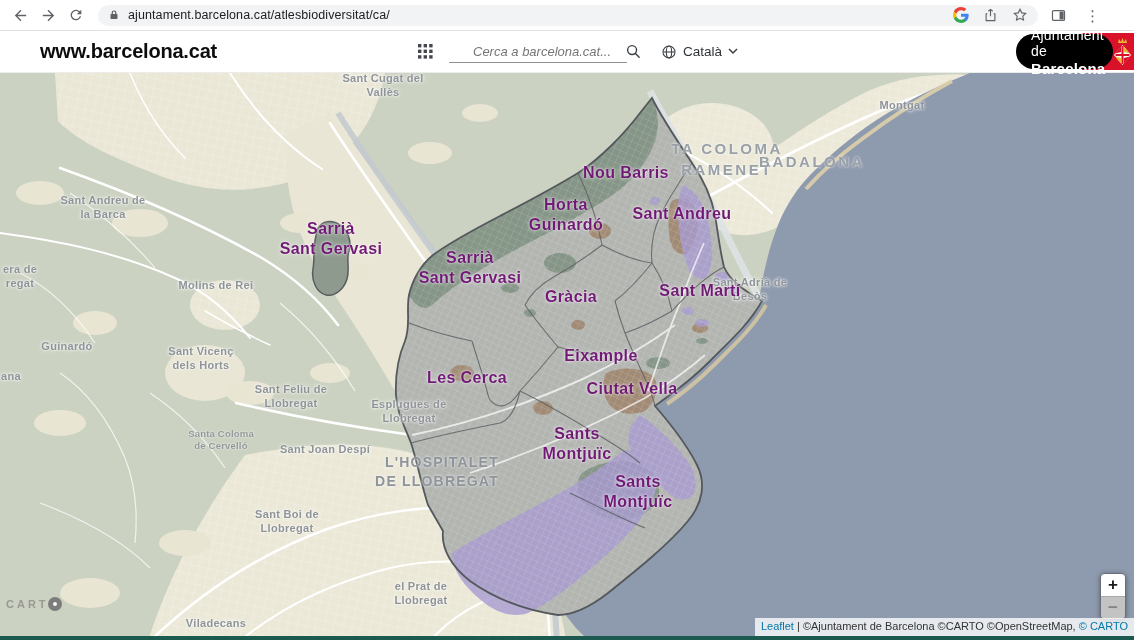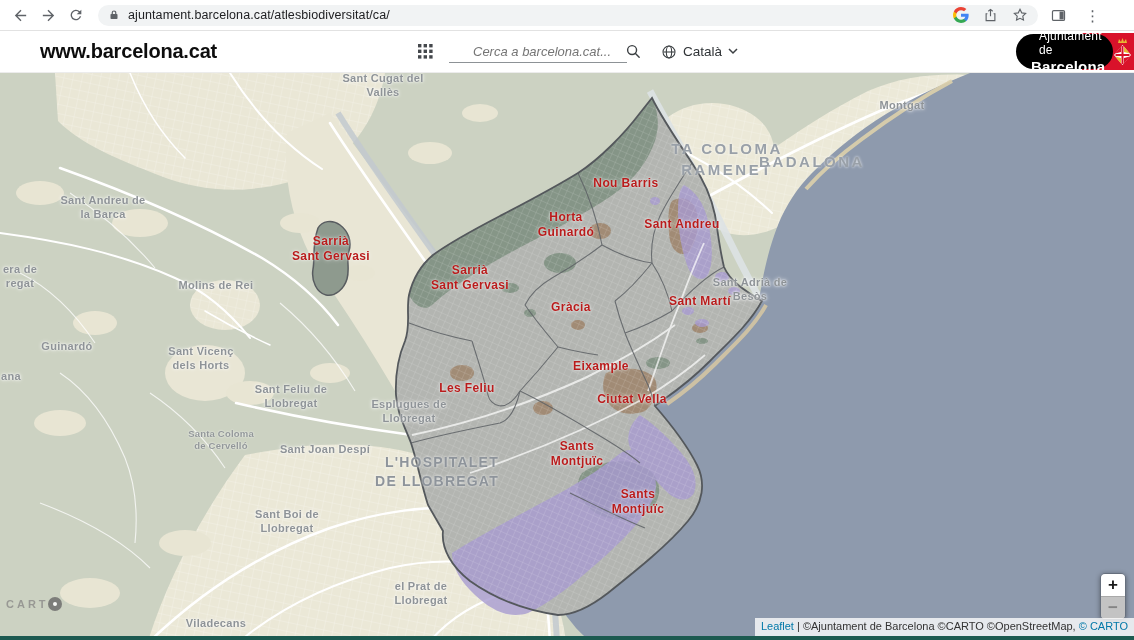--- a/index.html
+++ b/index.html
@@ -21,33 +21,33 @@
   .hdr-center{position:absolute;left:418px;top:0;height:41px;display:flex;align-items:center;}
   .searchwrap{display:flex;align-items:center;border-bottom:1px solid #8d9296;margin-left:16px;width:178px;}
   .searchwrap input{border:0;outline:0;background:transparent;font-style:italic;font-size:13px;
     color:#5f6468;width:152px;font-family:"Liberation Sans",sans-serif;padding:3px 0;margin-left:24px;}
   .langsel{display:flex;align-items:center;gap:6px;margin-left:34px;cursor:pointer;}
   .langsel .lbl{font-size:13.5px;color:#2f3336;}
   .citylogo{position:absolute;right:0;top:2px;width:118px;height:37px;cursor:pointer;}
   .logo-red{position:absolute;left:66px;top:0;width:52px;height:37px;background:#d9122a;}
   .logo-pill{position:absolute;left:0;top:1px;width:97px;height:35px;background:#000;border-radius:18px;
     color:#fff;display:flex;flex-direction:column;justify-content:center;padding-left:15px;box-sizing:border-box;z-index:2;}
-  .logo-pill .l1{font-size:12px;letter-spacing:.2px;margin-left:8px;}
+  .logo-pill .l1{font-size:14px;letter-spacing:.2px;}
   .logo-pill .l2{font-size:15px;font-weight:700;letter-spacing:.2px;margin-top:1px;}
   .crest{position:absolute;left:96px;top:3px;z-index:3;}
   
   .map{position:relative;width:1134px;height:568px;overflow:hidden;background:#ccd2c2;cursor:grab;}
   .map svg{position:absolute;left:0;top:0;}
   .map-label{position:absolute;transform:translate(-50%,-50%);text-align:center;font-weight:700;
     white-space:pre-line;pointer-events:none;}
   .k-town{font-size:11px;color:#8e9397;letter-spacing:.3px;line-height:1.3;
     text-shadow:0 0 2px #fff,0 0 4px rgba(255,255,255,.9);}
   .k-town-sm{font-size:9.5px;color:#929799;letter-spacing:.2px;line-height:1.3;text-shadow:0 0 2px #fff;}
-  .k-district{font-size:12px;color:#b91c1c;letter-spacing:.4px;line-height:1.25;
-    text-shadow:0 0 2px rgba(255,255,255,.85),0 0 5px rgba(255,255,255,.6);margin-top:10px;}
+  .k-district{font-size:16px;color:#701a75;letter-spacing:.4px;line-height:1.25;
+    text-shadow:0 0 2px rgba(255,255,255,.85),0 0 5px rgba(255,255,255,.6);}
   .k-muni-lg{font-size:15px;color:#99a0a8;letter-spacing:2.5px;line-height:1.4;text-shadow:0 0 3px rgba(255,255,255,.9);}
   .k-muni-md{font-size:14px;color:#8e949b;letter-spacing:1.2px;line-height:1.35;text-shadow:0 0 3px rgba(255,255,255,.9);}
   .zoomctl{position:absolute;right:8px;top:500px;width:24px;border-radius:5px;overflow:hidden;
     border:1px solid rgba(0,0,0,.28);box-shadow:0 1px 5px rgba(0,0,0,.4);}
   .zoomctl .zin{height:22px;background:#fff;color:#1a1a1a;font-size:17px;font-weight:700;
     display:flex;align-items:center;justify-content:center;cursor:pointer;}
   .zoomctl .zout{height:22px;background:#c3c3c3;color:#848484;font-size:17px;font-weight:700;
     display:flex;align-items:center;justify-content:center;border-top:1px solid #a9a9a9;}
   .watermark{position:absolute;left:6px;top:524px;display:flex;align-items:center;opacity:.85;}
   .watermark .wm-txt{font-size:11px;font-weight:700;letter-spacing:3px;color:#8f8f8c;}
@@ -363,21 +363,21 @@
       <div class="map-label k-district" style="left: 682px; top: 141px;">Sant Andreu</div>
       <div class="map-label k-district" style="left: 566px; top: 142px;">Horta
 Guinardó</div>
       <div class="map-label k-district" style="left: 331px; top: 166px;">Sarrià
 Sant Gervasi</div>
       <div class="map-label k-district" style="left: 470px; top: 195px;">Sarrià
 Sant Gervasi</div>
       <div class="map-label k-district" style="left: 571px; top: 224px;">Gràcia</div>
       <div class="map-label k-district" style="left: 700px; top: 218px;">Sant Martí</div>
       <div class="map-label k-district" style="left: 601px; top: 283px; text-align: right;">Eixample</div>
-      <div class="map-label k-district" style="left: 467px; top: 305px;">Les Feliu</div>
+      <div class="map-label k-district" style="left: 467px; top: 305px;">Les Cerca</div>
       <div class="map-label k-district" style="left: 632px; top: 316px;">Ciutat Vella</div>
       <div class="map-label k-district" style="left: 577px; top: 371px;">Sants
 Montjuïc</div>
       <div class="map-label k-district" style="left: 638px; top: 419px;">Sants
 Montjuïc</div>
     </div>
 
 <div class="zoomctl">
   <div class="zin">+</div>
   <div class="zout">−</div>

